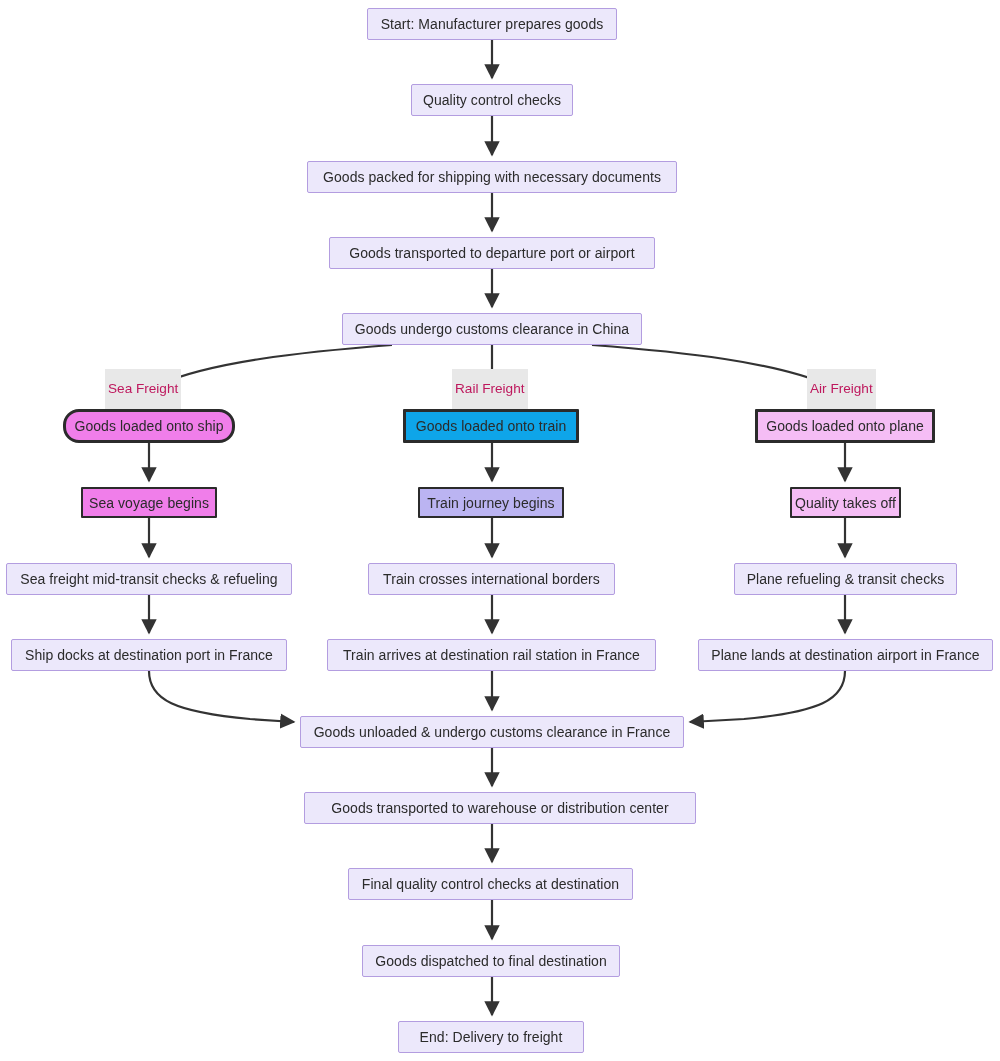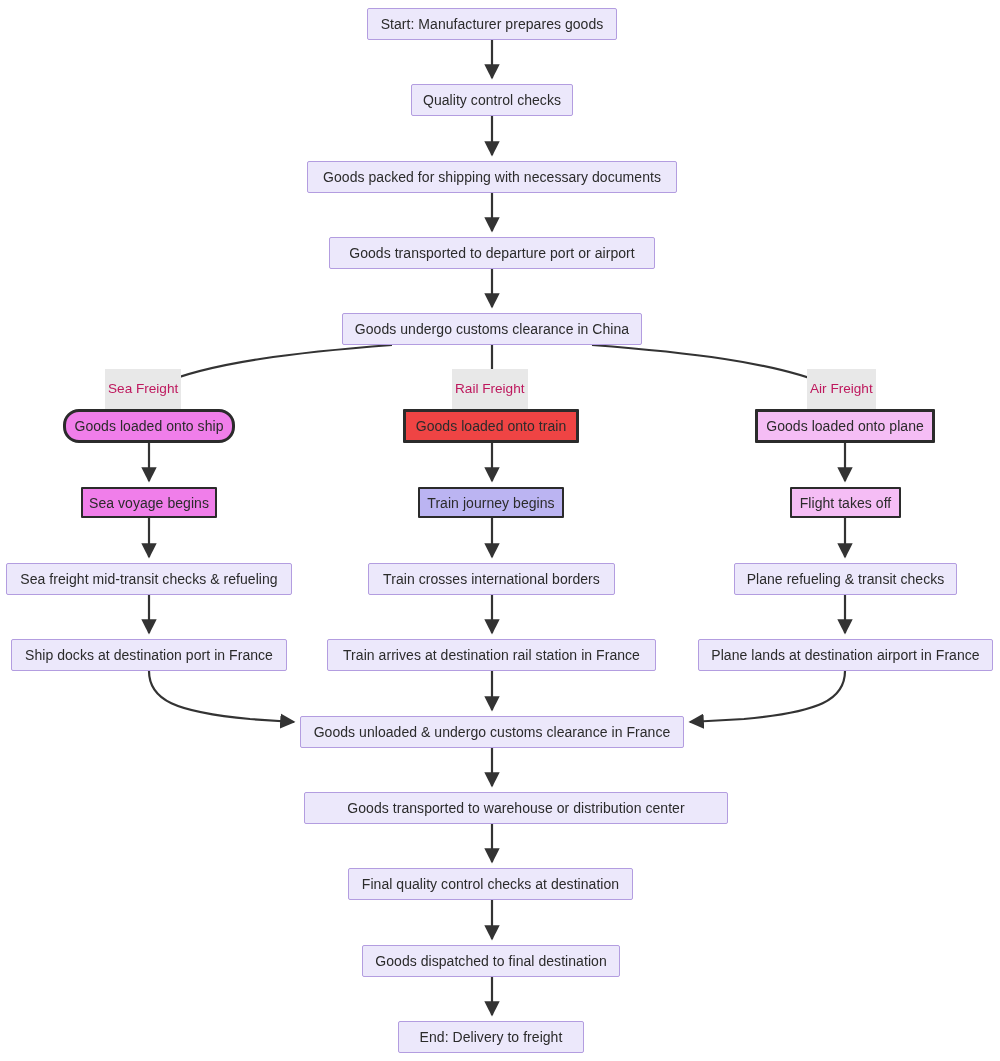--- a/index.html
+++ b/index.html
@@ -49,21 +49,21 @@
     border: 3px solid #2b2b2b;
     border-radius: 1px;
     color: #2b2b2b;
   }
   .node.sea-sub {
     background: #F07EEA;
     border: 2px solid #2b2b2b;
     border-radius: 1px;
   }
   .node.rail {
-    background: #ef4444;
+    background: #0ea5e9;
     border: 3px solid #2b2b2b;
     border-radius: 1px;
   }
   .node.rail-sub {
     background: #BBB4F2;
     border: 2px solid #2b2b2b;
     border-radius: 1px;
   }
   .node.air {
     background: #F5BDF5;
@@ -180,36 +180,36 @@
 
   <div class="node" style="left:327px; top:639px; width:329px; height:32px;">
     <span>Train arrives at destination rail station in France</span>
   </div>
 
   <div class="node air" style="left:755px; top:409px; width:180px; height:34px;">
     <span>Goods loaded onto plane</span>
   </div>
 
   <div class="node air-sub" style="left:790px; top:487px; width:111px; height:31px;">
-    <span>Flight takes off</span>
+    <span>Quality takes off</span>
   </div>
 
   <div class="node" style="left:734px; top:563px; width:223px; height:32px;">
     <span>Plane refueling &amp; transit checks</span>
   </div>
 
   <div class="node" style="left:698px; top:639px; width:295px; height:32px;">
     <span>Plane lands at destination airport in France</span>
   </div>
 
   <div class="node" style="left:300px; top:716px; width:384px; height:32px;">
     <span>Goods unloaded &amp; undergo customs clearance in France</span>
   </div>
 
-  <div class="node" style="left:304px; top:792px; width:424px; height:32px;">
+  <div class="node" style="left:304px; top:792px; width:392px; height:32px;">
     <span>Goods transported to warehouse or distribution center</span>
   </div>
 
   <div class="node" style="left:348px; top:868px; width:285px; height:32px;">
     <span>Final quality control checks at destination</span>
   </div>
 
   <div class="node" style="left:362px; top:945px; width:258px; height:32px;">
     <span>Goods dispatched to final destination</span>
   </div>

